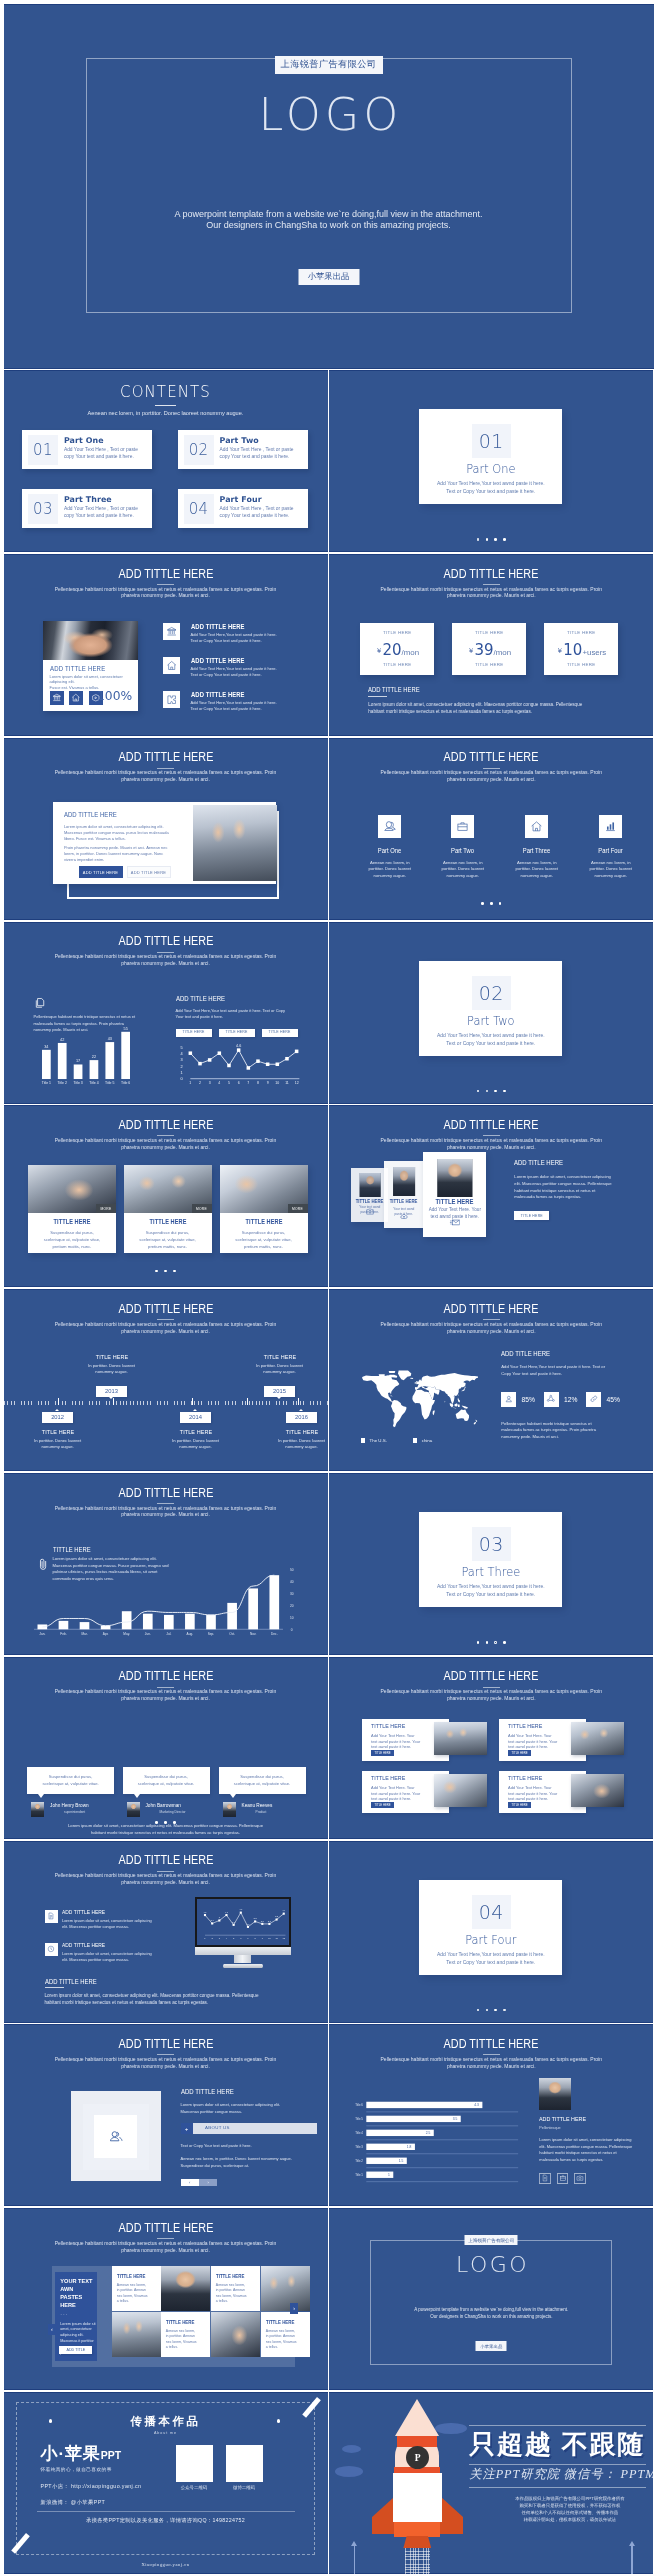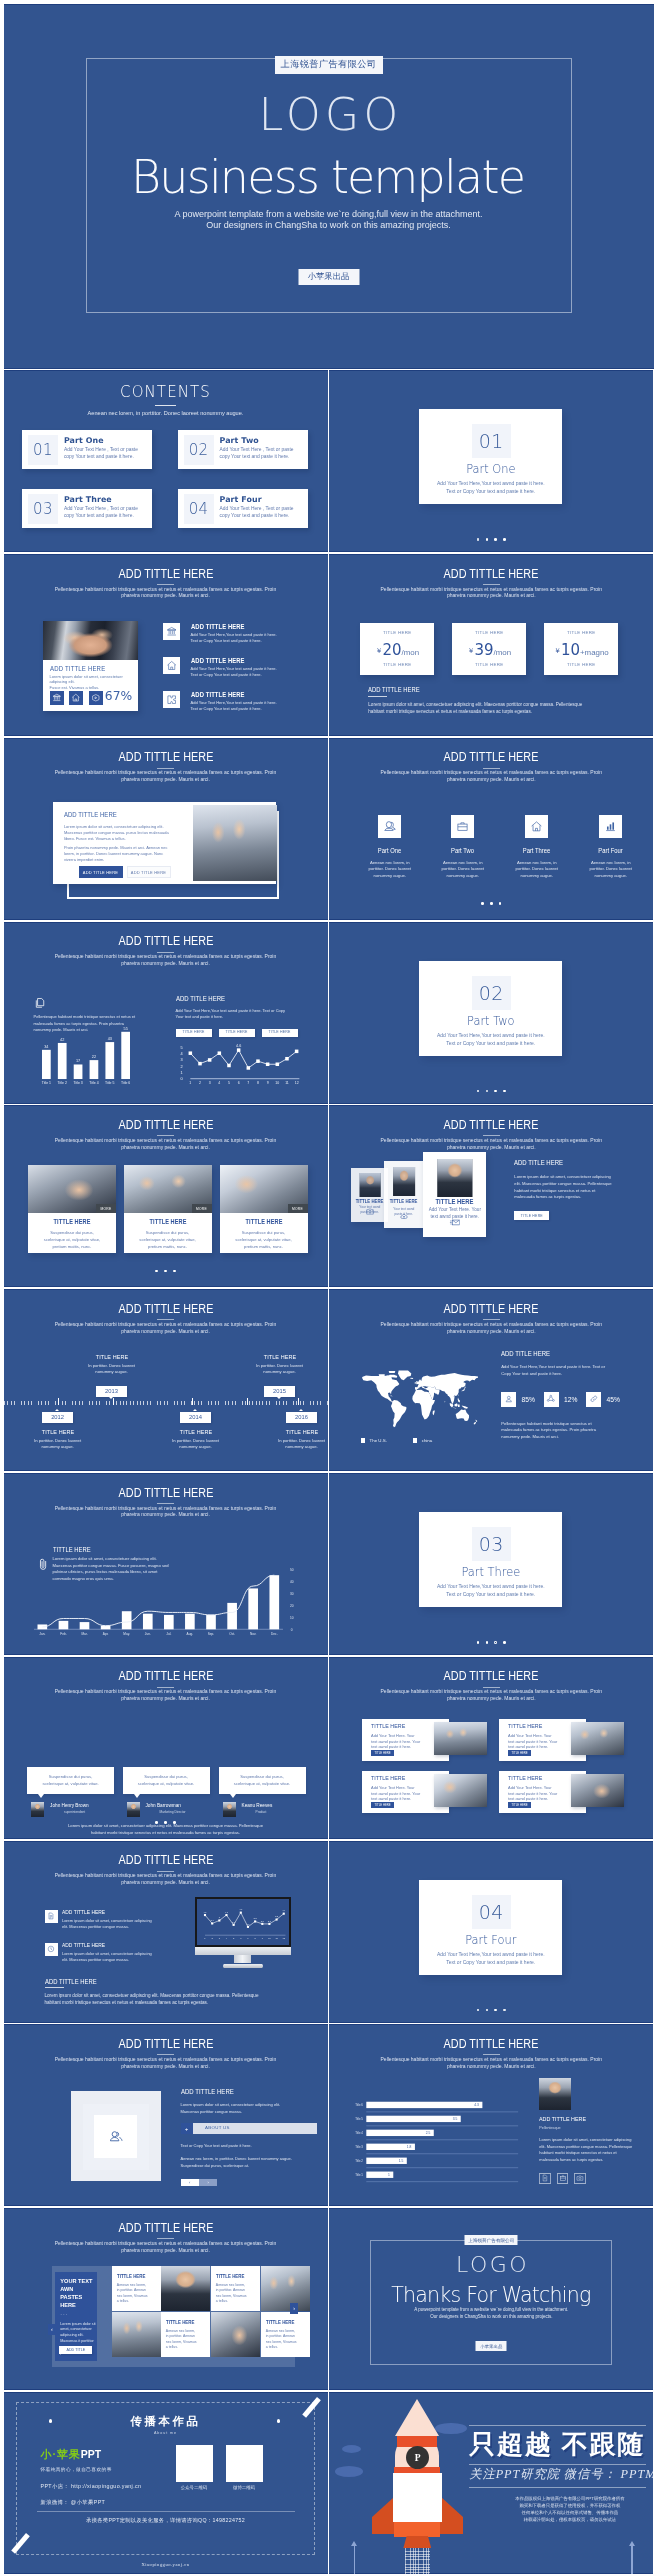--- a/index.html
+++ b/index.html
@@ -252,21 +252,21 @@
 .au-frame{position:absolute;left:12.3px;top:9.6px;width:299px;height:153px;border:0.9px dashed rgba(255,255,255,.45)}
 .au-dot{position:absolute;width:3.5px;height:3.5px;border-radius:50%;background:#fff;top:27px}
 .au-dot1{left:45px}
 .au-dot2{left:273px}
 .au-slash{position:absolute;width:5.3px;height:23px;background:#fff;transform:rotate(40deg)}
 .au-s1{right:13px;top:3.5px}
 .au-s2{left:14px;bottom:19px}
 .au-h{position:absolute;left:0;right:0;top:22px;text-align:center;font-size:11.4px;color:#fff;font-weight:700;line-height:15px;letter-spacing:2.6px}
 .au-sub{position:absolute;left:0;right:0;top:39px;text-align:center;font-size:3.7px;color:#cfd9ea;letter-spacing:0.9px;line-height:5.3px}
 .au-brand{position:absolute;left:37px;top:54px;line-height:15.8px;white-space:nowrap}
-.au-brand b{font-size:11px;color:#84cc16;font-weight:700;letter-spacing:0.9px}
+.au-brand b{font-size:17px;color:#ffffff;font-weight:700;letter-spacing:0.9px}
 .au-brand i{font-size:10.5px;color:#fff;font-style:normal;font-weight:700}
 .au-slogan{position:absolute;left:37px;top:74px;font-size:4.7px;color:#dfe6f2;line-height:7px;letter-spacing:0.4px}
 .au-l1{position:absolute;left:37px;top:91px;font-size:5.3px;color:#e7ecf5;line-height:7.9px;letter-spacing:0.4px}
 .au-l2{position:absolute;left:37px;top:107px;font-size:5.3px;color:#e7ecf5;line-height:7.9px;letter-spacing:0.4px}
 .au-qr{position:absolute;top:53px;width:37px;height:37px;background:#fff}
 .au-qr1{left:172px}
 .au-qr2{left:222px}
 .au-qc{position:absolute;top:92px;width:37px;text-align:center;font-size:4.4px;color:#e7ecf5;line-height:7px}
 .au-qc1{left:172px}
 .au-qc2{left:222px}
@@ -337,21 +337,20 @@
 </head>
 <body>
 
 <div id="deck">
 
 <div class="row">
   <div class="slide full">
     <div class="cv-frame"></div>
     <div class="cv-badge">上海锐普广告有限公司</div>
     <div class="cv-logo">LOGO</div>
-    <div class="cv-title">Business template</div>
     <div class="cv-sub">
       <div>A powerpoint template from a website we`re doing,full view in the attachment.</div>
       <div>Our designers in ChangSha to work on this amazing projects.</div>
     </div>
     <div class="cv-tag">小苹果出品</div>
   </div>
 </div>
 
 <div class="row">
   <div class="slide half">
@@ -431,21 +430,21 @@
               <svg viewBox="0 0 24 24" width="9.6" height="9.6" fill="none" stroke="#fff" stroke-width="1.4">
                 <path d="M3 11 12 3l9 8M5.5 9.5V20h13V9.5M10 20v-5h4v5"></path>
               </svg>
             </span>
         <span class="sq">
               <svg viewBox="0 0 24 24" width="9.6" height="9.6" fill="none" stroke="#fff" stroke-width="1.4">
                 <path d="M4 7.5 12 4l8 3.5v9L12 20l-8-3.5z"></path>
                 <path d="M10 9.5l4.5 2.5L10 14.5z"></path>
               </svg>
             </span>
-        <span class="fc-pct">67%</span>
+        <span class="fc-pct">100%</span>
       </div>
     </div>
     <div class="fl-list">
       <div class="fl-item">
         <span class="fl-ic">
               <svg viewBox="0 0 24 24" width="11.4" height="11.4" fill="none" stroke="#3e63a4" stroke-width="1.3">
                 <path d="M3 9h18M12 3 3 8h18zM6.5 10v7M10 10v7M14 10v7M17.5 10v7M3 19h18"></path>
               </svg>
             </span>
         <span class="fl-tx">
@@ -493,21 +492,21 @@
       <div class="pr-v"><span class="cur">￥</span><span class="num">20</span><span class="per">/mon</span></div>
       <div class="pr-b">TITLE HERE</div>
     </div>
     <div class="pr-card" style="left:123px">
       <div class="pr-t">TITLE HERE</div>
       <div class="pr-v"><span class="cur">￥</span><span class="num">39</span><span class="per">/mon</span></div>
       <div class="pr-b">TITLE HERE</div>
     </div>
     <div class="pr-card" style="left:215px">
       <div class="pr-t">TITLE HERE</div>
-      <div class="pr-v"><span class="cur">￥</span><span class="num">10</span><span class="per">+magno</span></div>
+      <div class="pr-v"><span class="cur">￥</span><span class="num">10</span><span class="per">+users</span></div>
       <div class="pr-b">TITLE HERE</div>
     </div>
     <div class="pr-foot">
       <div class="pr-fh">ADD TITTLE HERE</div>
       <div class="pr-fr"></div>
       <div class="pr-fp">Lorem ipsum dolor sit amet,  consectetuer adipiscing elit. Maecenas porttitor congue massa. Pellentesque</div>
       <div class="pr-fp">habitant morbi tristique senectus et netus et malesuada fames ac turpis egestas.</div>
     </div>
   </div>
 </div>
@@ -1228,21 +1227,20 @@
       </div>
       <span class="gl-nav gl-prev">‹</span>
       <span class="gl-nav gl-next">›</span>
     </div>
   </div>
 
   <div class="slide half">
     <div class="tk-frame"></div>
     <div class="tk-badge">上海锐普广告有限公司</div>
     <div class="tk-logo">LOGO</div>
-    <div class="tk-title">Thanks For Watching</div>
     <div class="tk-sub">
           <div>A powerpoint template from a website we`re doing,full view in the attachment.</div>
           <div>Our designers in ChangSha to work on this amazing projects.</div>
         </div>
     <div class="tk-tag">小苹果出品</div>
   </div>
 </div>
 
 <div class="row">
   <div class="slide half">

